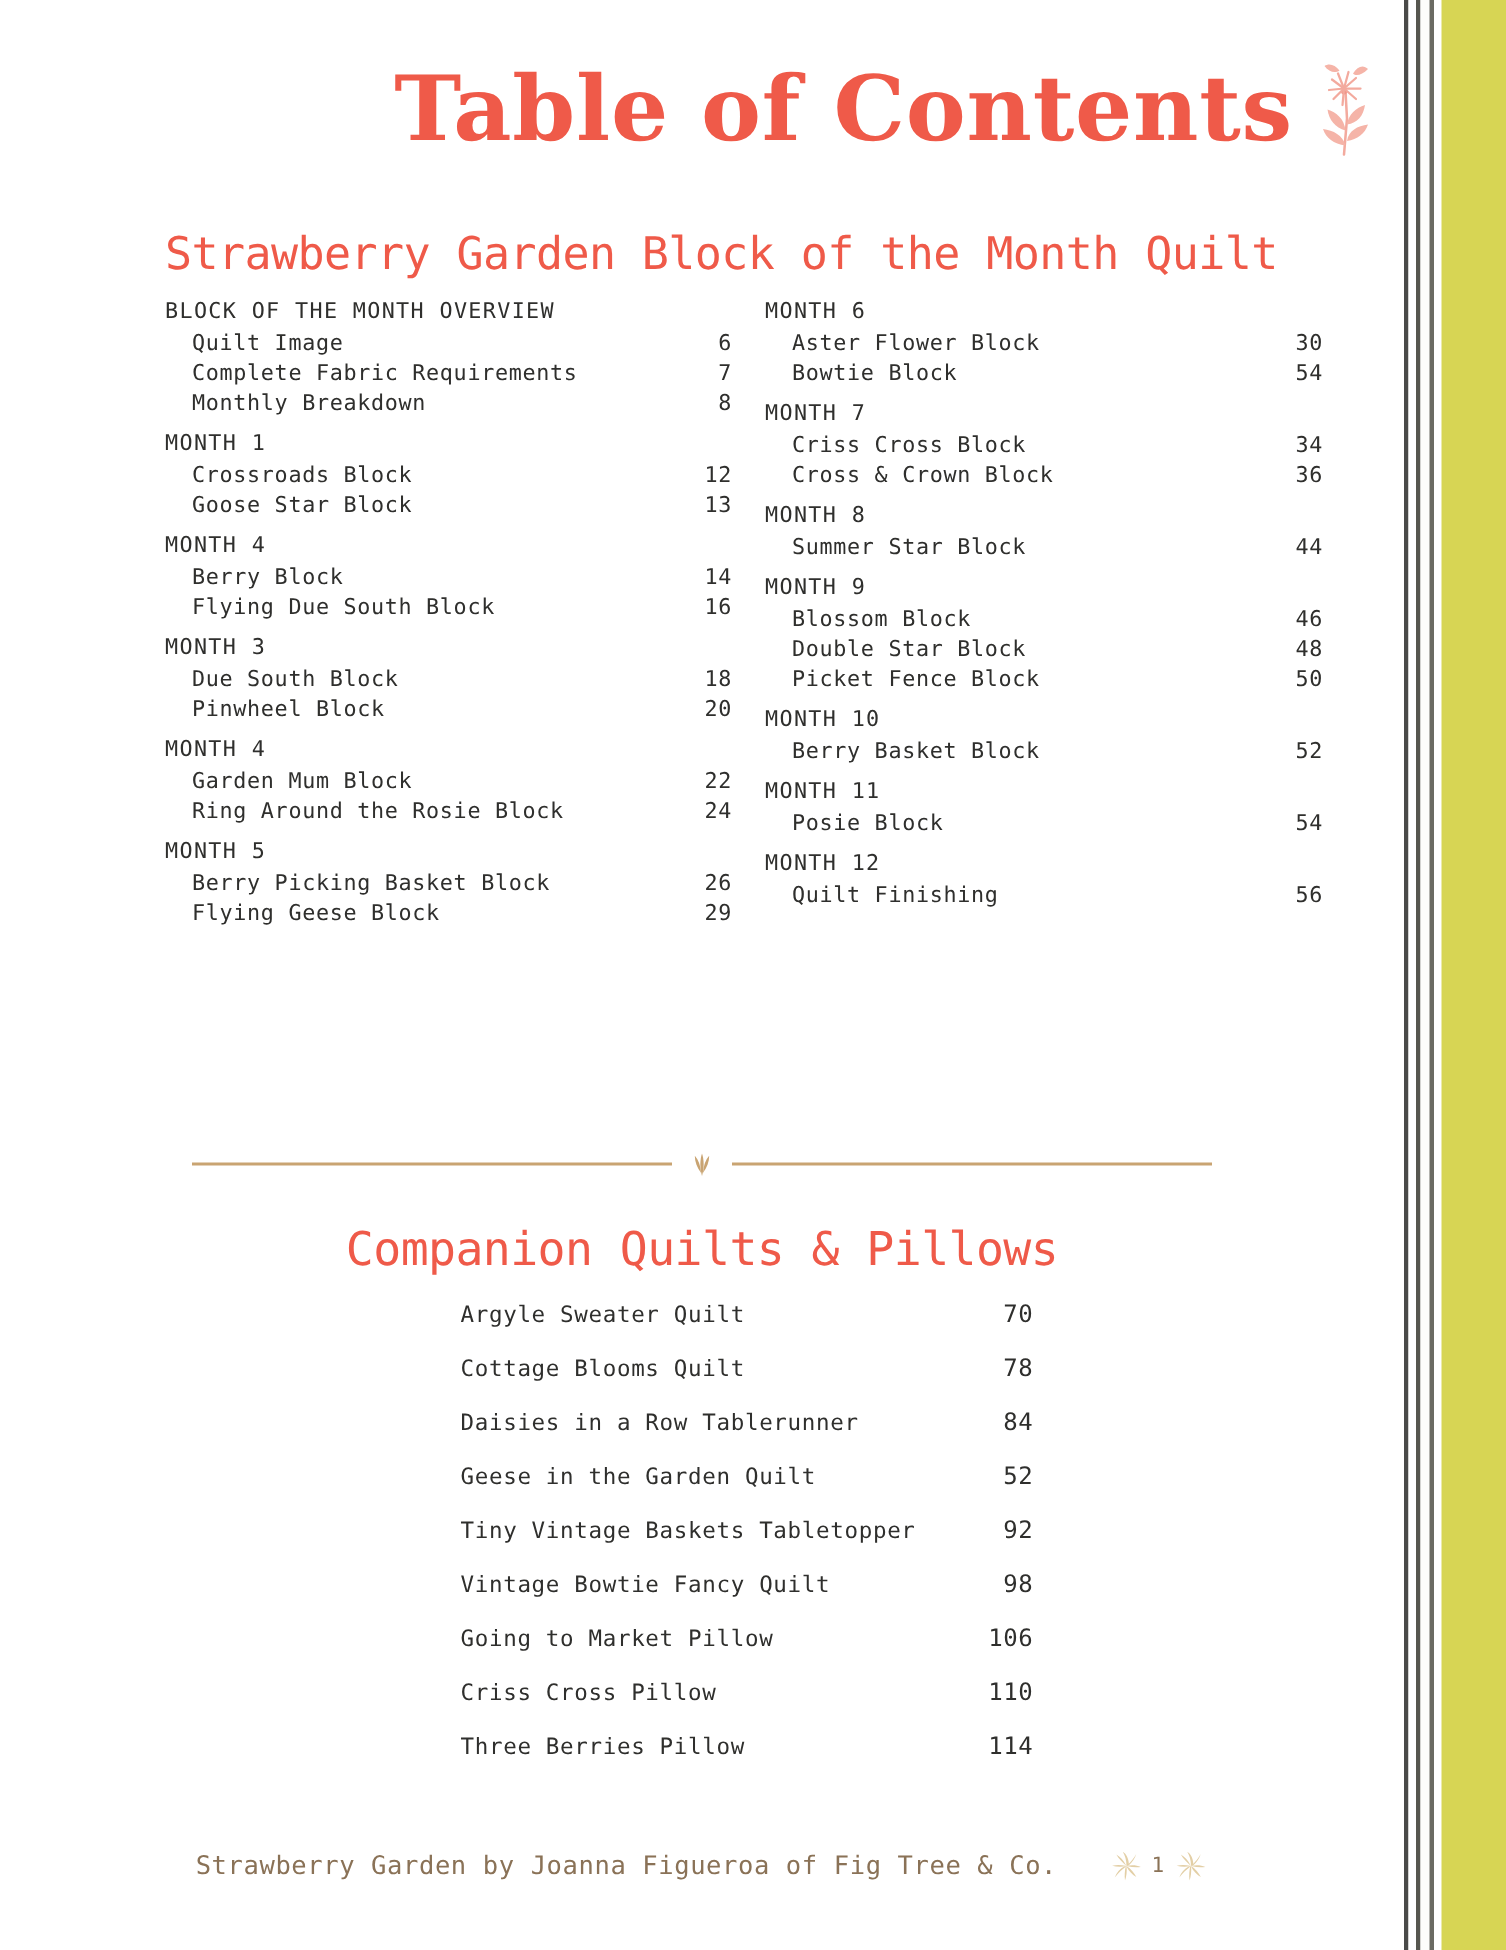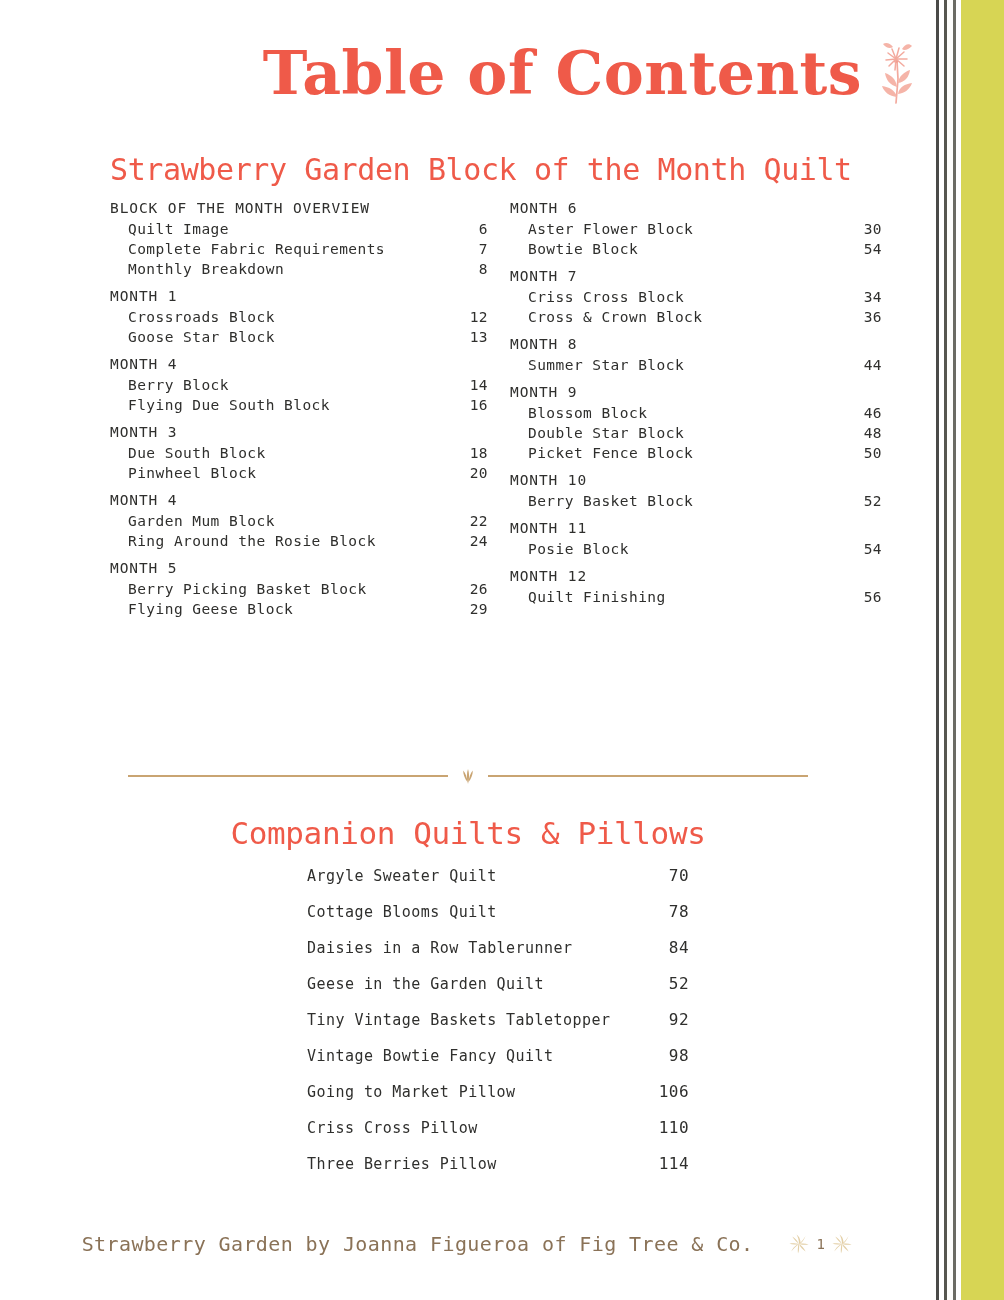--- a/index.html
+++ b/index.html
@@ -187,21 +187,21 @@
     left: 0;
     top: 1232px;
     width: 936px;
     display: flex;
     flex-direction: row;
     align-items: center;
     justify-content: center;
     gap: 34px;
   }
   .footer-text {
-    font-size: 20px;
+    font-size: 17px;
     letter-spacing: 0.4px;
     color: #8a7257;
     white-space: nowrap;
   }
   .footer-pagebox {
     display: flex;
     flex-direction: row;
     align-items: center;
     gap: 5px;
   }

